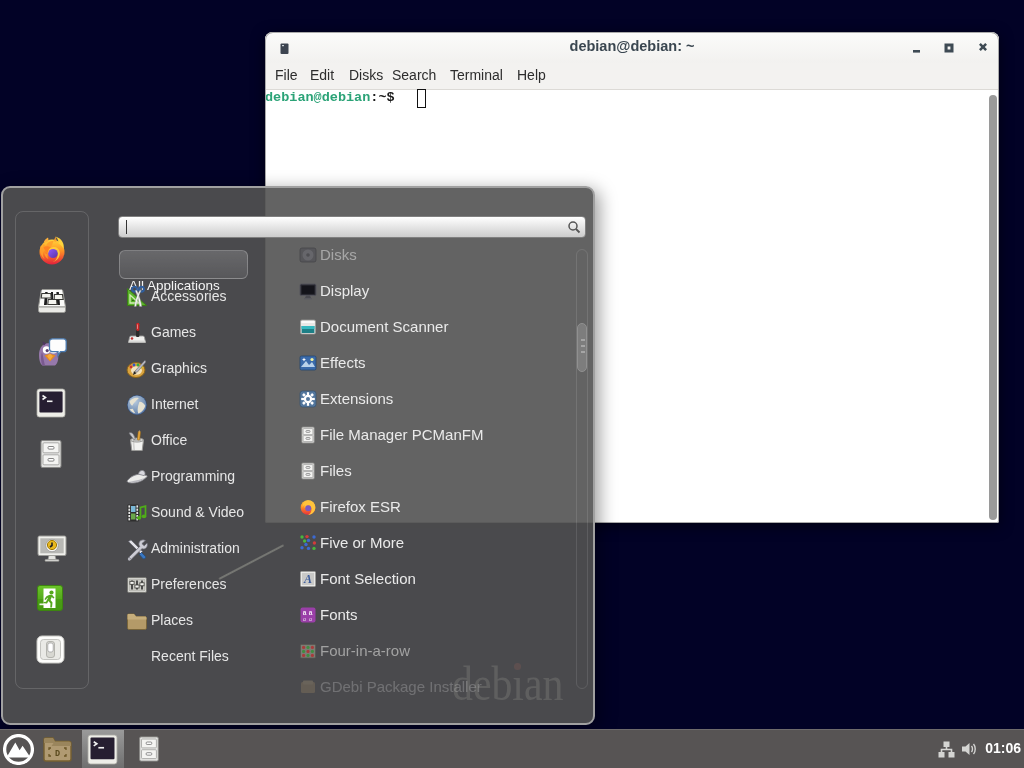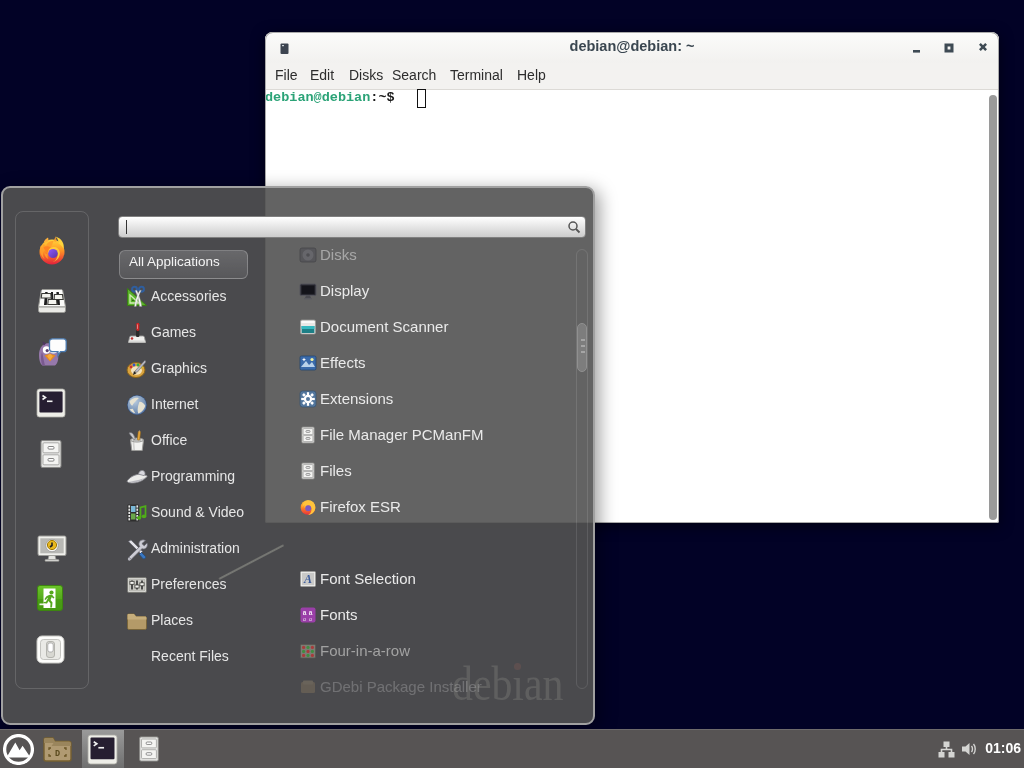--- a/index.html
+++ b/index.html
@@ -20,21 +20,21 @@
 #wm{position:absolute;left:452px;top:656px;font-family:"Liberation Serif",serif;font-size:48px;color:#d6d6d6;transform:scaleX(0.87);transform-origin:left top;}
 #wmdot{position:absolute;left:514px;top:663px;width:7px;height:7px;background:#c43b3b;border-radius:50%;}
 
 #menu{position:absolute;left:1px;top:186px;width:594px;height:539px;background:rgba(82,82,82,0.9);border:2px solid #a0a0a0;border-radius:9px;box-sizing:border-box;box-shadow:4px 4px 18px rgba(0,0,0,0.4);}
 #favbox{position:absolute;left:12px;top:23px;width:72px;height:476px;border:1px solid rgba(255,255,255,0.15);border-radius:8px;}
 .fav{position:absolute;left:33px;}
 #search{position:absolute;left:115px;top:28px;width:466px;height:20px;background:linear-gradient(#ffffff,#cccccc);border:1px solid #808080;border-radius:4px;}
 #caret{position:absolute;left:7px;top:3px;width:1px;height:14px;background:#333;}
 #mag{position:absolute;right:4px;top:3px;}
 #allapps{position:absolute;left:116px;top:62px;width:129px;height:29px;background:linear-gradient(rgba(255,255,255,0.17),rgba(255,255,255,0.08));border:1px solid rgba(255,255,255,0.24);border-radius:6px;box-sizing:border-box;}
-#allapps span{font-size:13.5px;color:#f4f4f4;line-height:22px;padding-left:9px;display:inline-block;white-space:nowrap;}
+#allapps span{font-size:13.5px;color:#f4f4f4;line-height:22px;padding-left:9px;display:inline-block;white-space:nowrap;margin-top:24px;}
 .cat{position:absolute;left:120px;width:150px;height:24px;}
 .cat .ci{position:absolute;left:2px;top:1px;}
 .cat .ct{position:absolute;left:28px;top:0;font-size:14px;color:#e6e6e6;line-height:24px;white-space:nowrap;}
 .app{position:absolute;left:294px;width:280px;height:22px;}
 .app .ai{position:absolute;left:2px;top:2px;}
 .app .at{position:absolute;left:23px;top:0;font-size:15px;color:#eaeaea;line-height:22px;white-space:nowrap;}
 #mtrack{position:absolute;left:573px;top:61px;width:12px;height:440px;border:1px solid rgba(255,255,255,0.11);border-radius:6px;box-sizing:border-box;}
 #mthumb{position:absolute;left:574px;top:135px;width:10px;height:49px;background:#7d7d7d;border:1px solid #909090;border-radius:5px;box-sizing:border-box;}
 #mthumb i{position:absolute;left:2.5px;width:4px;height:1.5px;background:#a5a5a5;}
 #streak{position:absolute;left:216px;top:390px;width:73px;height:2.2px;background:rgba(200,202,186,0.34);transform:rotate(-27.6deg);transform-origin:left center;border-radius:2px;filter:blur(0.5px);}
@@ -391,20 +391,35 @@
               <stop offset="0" stop-color="#ffcf3c"></stop>
               <stop offset="0.5" stop-color="#ff8a24"></stop>
               <stop offset="1" stop-color="#e8303c"></stop>
             </linearGradient>
           </defs>
           <circle cx="9" cy="9.5" r="7.3" fill="url(#ffm)"></circle>
           <path d="M9 2.2 C13.5 2.2 16.3 5.5 16.3 9.5 C16.3 13.5 13.2 16.8 9.2 16.8 C12 15 13 12.5 12.4 10 C11.8 7.8 10 6.8 8.6 7.2 C6.8 7.8 6.4 9.8 7.4 11.2 C5.6 10.6 4.9 8.6 5.7 6.8 C4.6 7.4 3.9 8.4 3.7 9.8 C2.9 6.2 5 3 9 2.2 Z" fill="#ffc43c"></path>
           <circle cx="9.2" cy="10.3" r="3" fill="#7a5bbf"></circle>
         </svg></span>
       <span class="at">Firefox ESR</span>
+    </div>
+  <div class="app" style="top:344px;">
+      <span class="ai" id="ia-five"><svg width="18" height="18" viewBox="0 0 18 18">
+          <circle cx="3" cy="3" r="1.7" fill="#4ab53c"></circle>
+          <circle cx="8" cy="2.6" r="1.7" fill="#d23c3c"></circle>
+          <circle cx="15" cy="3" r="1.7" fill="#3c6ad2"></circle>
+          <circle cx="5.6" cy="7" r="1.7" fill="#4ab53c"></circle>
+          <circle cx="9.5" cy="6.4" r="1.7" fill="#3c6ad2"></circle>
+          <circle cx="7" cy="10.5" r="1.7" fill="#3c6ad2"></circle>
+          <circle cx="15.4" cy="9" r="1.7" fill="#d23c3c"></circle>
+          <circle cx="3" cy="13.8" r="1.7" fill="#3c6ad2"></circle>
+          <circle cx="9.5" cy="14.4" r="1.7" fill="#3c6ad2"></circle>
+          <circle cx="15" cy="14.4" r="1.7" fill="#4ab53c"></circle>
+        </svg></span>
+      <span class="at">Five or More</span>
     </div>
   <div class="app" style="top:380px;">
       <span class="ai" id="ia-fontsel"><svg width="18" height="18" viewBox="0 0 18 18">
           <rect x="1.5" y="1.5" width="15" height="15" rx="1" fill="#f0f0ee" stroke="#9a9a98" stroke-width="0.8"></rect>
           <rect x="2.8" y="2.8" width="12.4" height="12.4" fill="#c9c9c7"></rect>
           <text x="9" y="13" font-family="Liberation Serif,serif" font-style="italic" font-weight="bold" font-size="12" fill="#3a5a9a" text-anchor="middle">A</text>
         </svg></span>
       <span class="at">Font Selection</span>
     </div>
   <div class="app" style="top:416px;">

